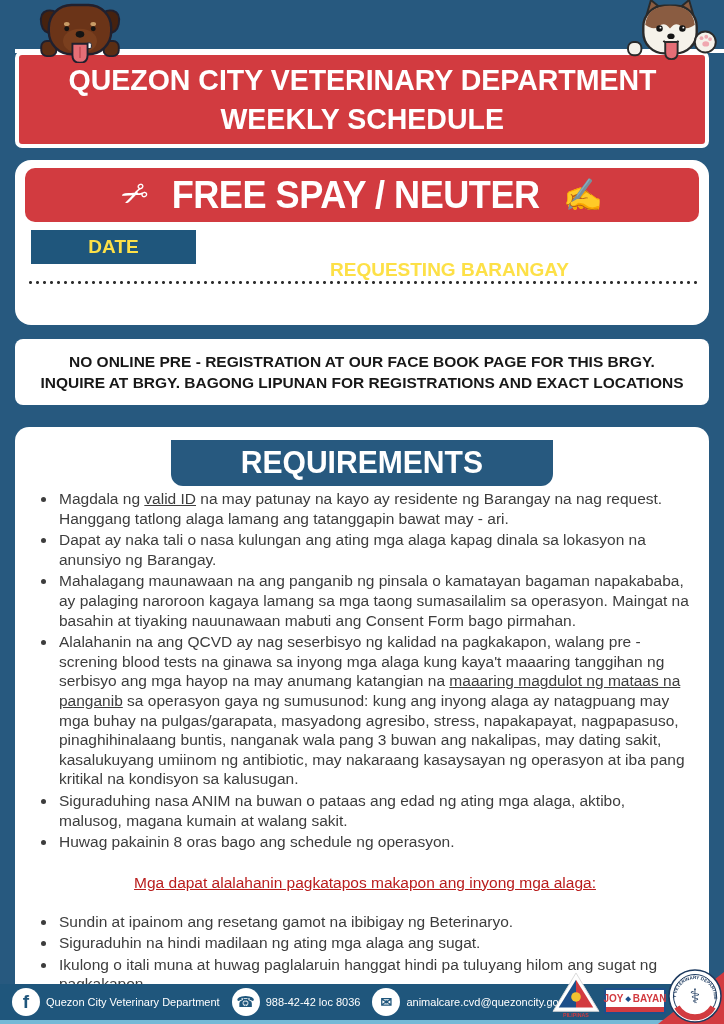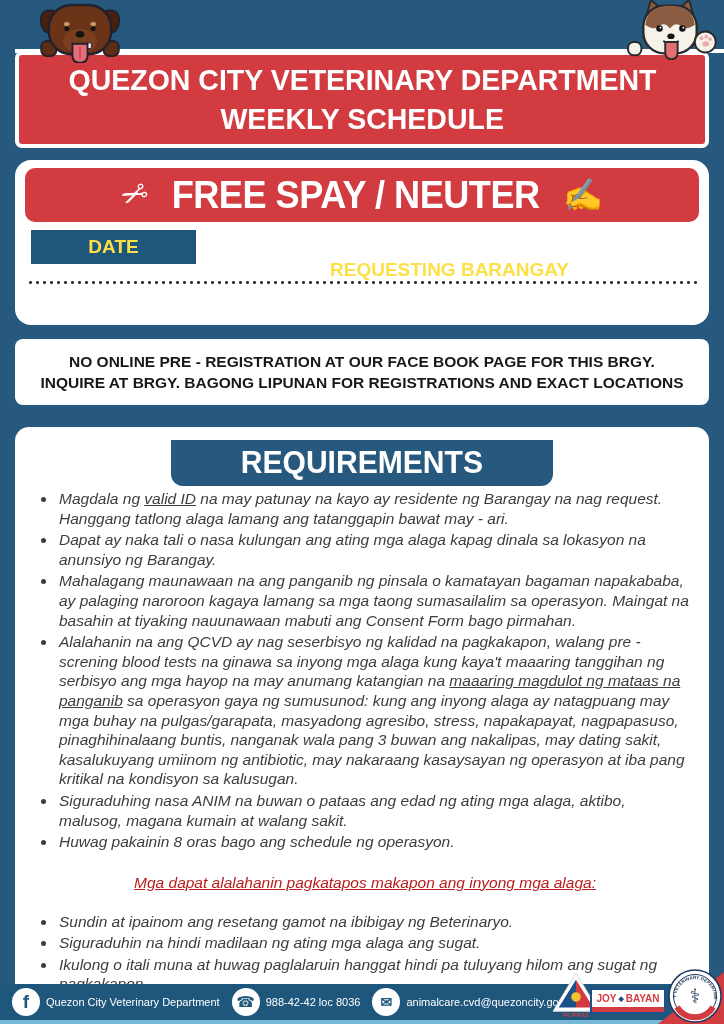--- a/index.html
+++ b/index.html
@@ -41,21 +41,21 @@
           background-size:7px 5px;background-repeat:repeat-x;background-position:left center;}
 
   
   .notice{position:absolute;left:15px;right:15px;top:339px;height:66px;background:#fff;
           border-radius:8px;display:flex;flex-direction:column;align-items:center;
           justify-content:center;gap:3px;}
   .notice .nline{font-weight:800;color:#181818;font-size:15.5px;letter-spacing:0;white-space:nowrap;}
 
   
   .req-card{position:absolute;left:15px;right:15px;top:427px;height:558px;background:#fff;
-            border-radius:14px 14px 0 0;box-sizing:border-box;padding:62px 20px 0 26px;font-style:italic;}
+            border-radius:14px 14px 0 0;box-sizing:border-box;padding:62px 20px 0 26px;}
   .req-tab{position:absolute;left:50%;transform:translateX(-50%);top:440px;width:382px;height:46px;
            background:#27597F;border-radius:0 0 12px 12px;z-index:2;display:flex;align-items:center;
            justify-content:center;}
   .req-tab .t{color:#fff;font-weight:800;font-size:31px;display:inline-block;transform:scaleX(0.97);}
   ul.blist{margin:0;padding:0 0 0 16px;list-style:disc;color:#3d3d3d;}
   ul.blist li{font-size:15.5px;line-height:19.6px;margin-bottom:2px;padding-left:2px;}
   ul.blist .u, .after-heading .u{text-decoration:underline;}
   .after-heading{text-align:center;margin:22px 0 20px;color:#b91c1c;font-size:15.5px;}
 
   
@@ -64,21 +64,21 @@
   .bottom-strip{position:absolute;left:0;right:0;bottom:0;height:4px;background:#74B9D6;z-index:4;}
   .contact{display:flex;align-items:center;gap:6px;color:#fff;font-size:11px;}
   .circle{width:28px;height:28px;border-radius:50%;background:#fff;color:#1F567C;display:flex;
           align-items:center;justify-content:center;flex:0 0 auto;}
   .circle.fb{font-weight:800;font-size:19px;}
   .circle.ph{font-size:15px;}
   .circle.em{font-size:14px;font-weight:700;}
   .corner-wedge{position:absolute;right:0;bottom:0;width:66px;height:52px;background:#D23B40;
           clip-path:polygon(100% 0,100% 100%,0 100%);z-index:5;}
   .logo-qc{position:absolute;right:124px;bottom:6px;width:48px;height:46px;z-index:6;}
-  .logo-joy{position:absolute;right:58px;bottom:10px;width:76px;height:26px;background:#fff;
+  .logo-joy{position:absolute;right:58px;bottom:10px;width:62px;height:26px;background:#fff;
           border:2px solid #1d4f8a;box-sizing:border-box;z-index:6;display:flex;flex-direction:column;}
   .logo-joy .jrow{flex:1;display:flex;align-items:center;justify-content:center;gap:2px;
           font-weight:800;font-size:10px;color:#D23B40;}
   .logo-joy .jrow .dia{color:#1d4f8a;font-size:7px;}
   .logo-joy .jbar{height:5px;background:#D23B40;}
   .logo-seal{position:absolute;right:2px;bottom:1px;width:54px;height:54px;z-index:7;}
 </style>
 </head>
 <body>
 

